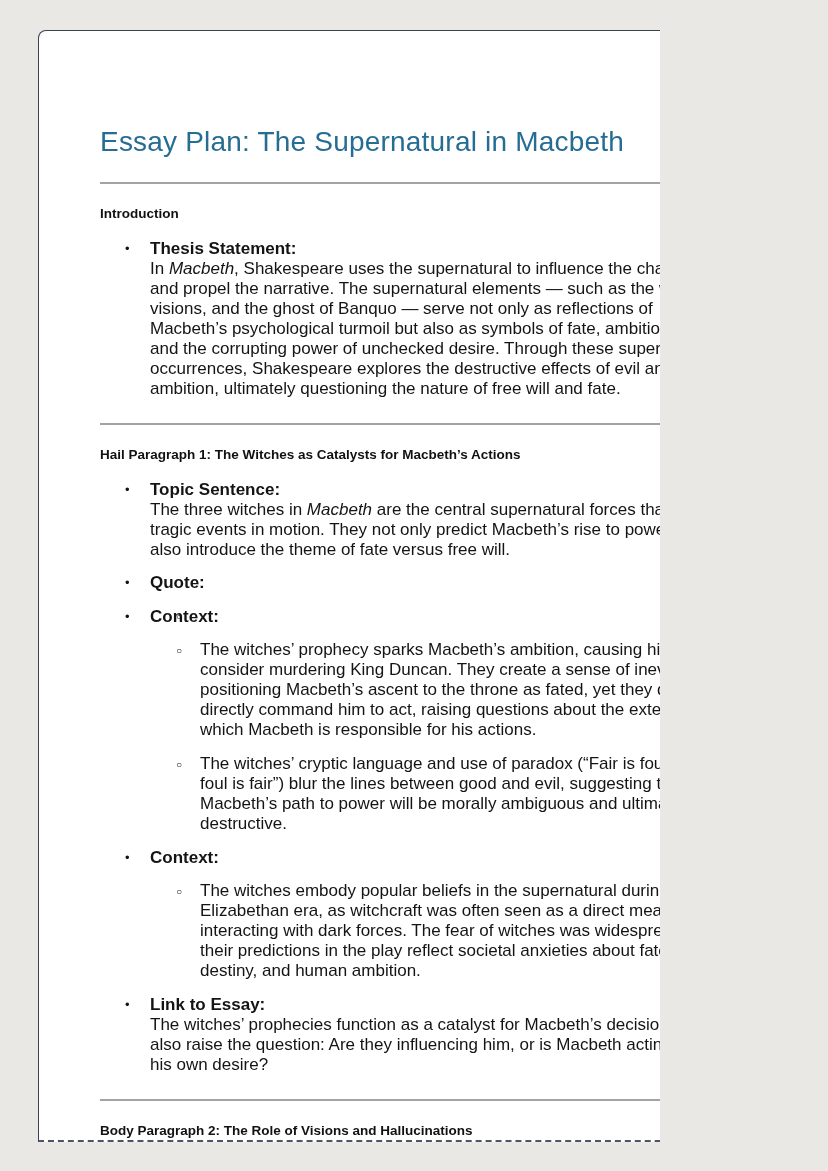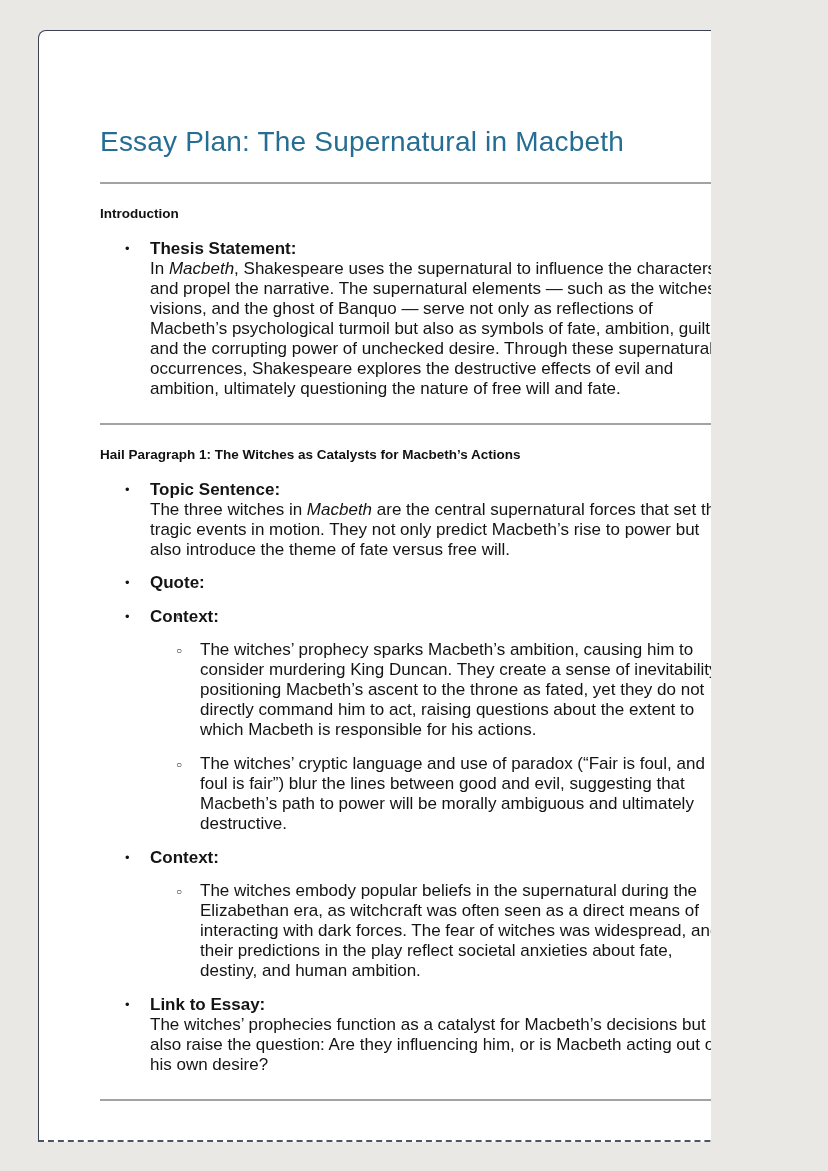--- a/index.html
+++ b/index.html
@@ -7,21 +7,21 @@
     margin: 0;
     padding: 0;
     background: #e9e8e5;
     width: 828px;
     height: 1171px;
     font-family: "Liberation Sans", sans-serif;
     -webkit-font-smoothing: antialiased;
   }
   .canvas {
     position: relative;
-    width: 711px;
+    width: 660px;
     height: 1171px;
     overflow: hidden;
   }
   .page {
     position: absolute;
     left: 38px;
     top: 30px;
     width: 752px;
     height: 1112px;
     background: #ffffff;
@@ -162,15 +162,16 @@
 
     <div class="li">
       <span class="m1">•</span>
       <div>
         <p class="label">Link to Essay:</p>
         <p class="text">The witches’ prophecies function as a catalyst for Macbeth’s decisions but also raise the question: Are they influencing him, or is Macbeth acting out of his own desire?</p>
       </div>
     </div>
 
     <div class="rule"></div>
+    <h2 class="heading">Body Paragraph 2: The Role of Visions and Hallucinations</h2>
 
   </div>
 </div>
 
 </body></html>

